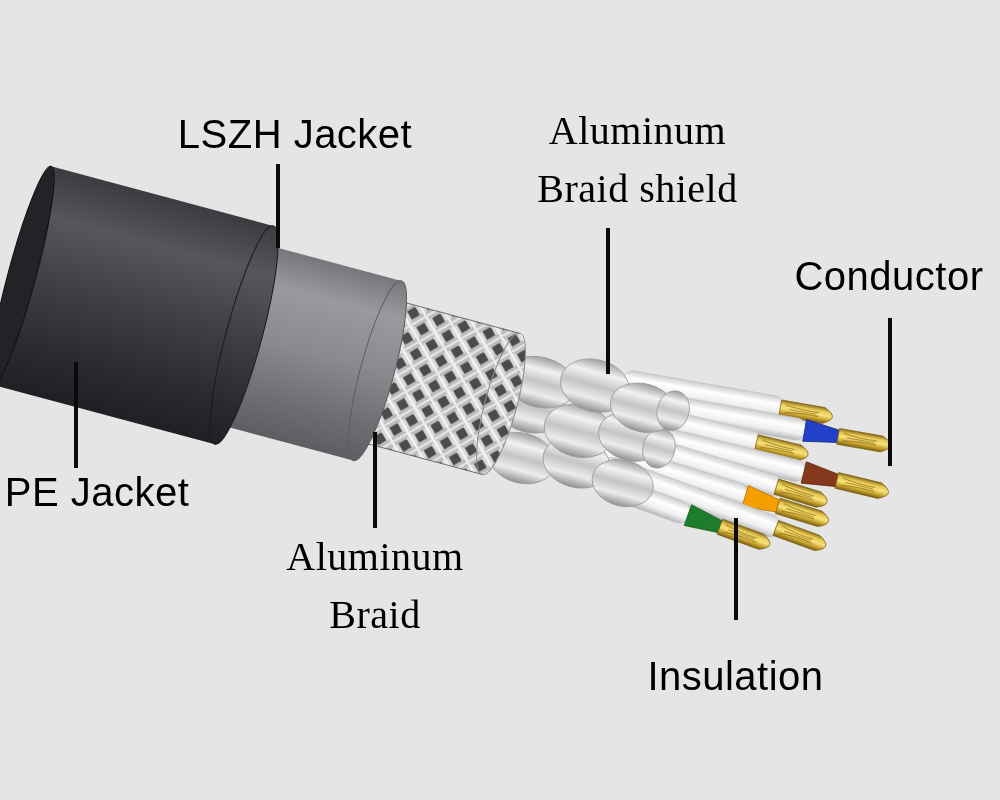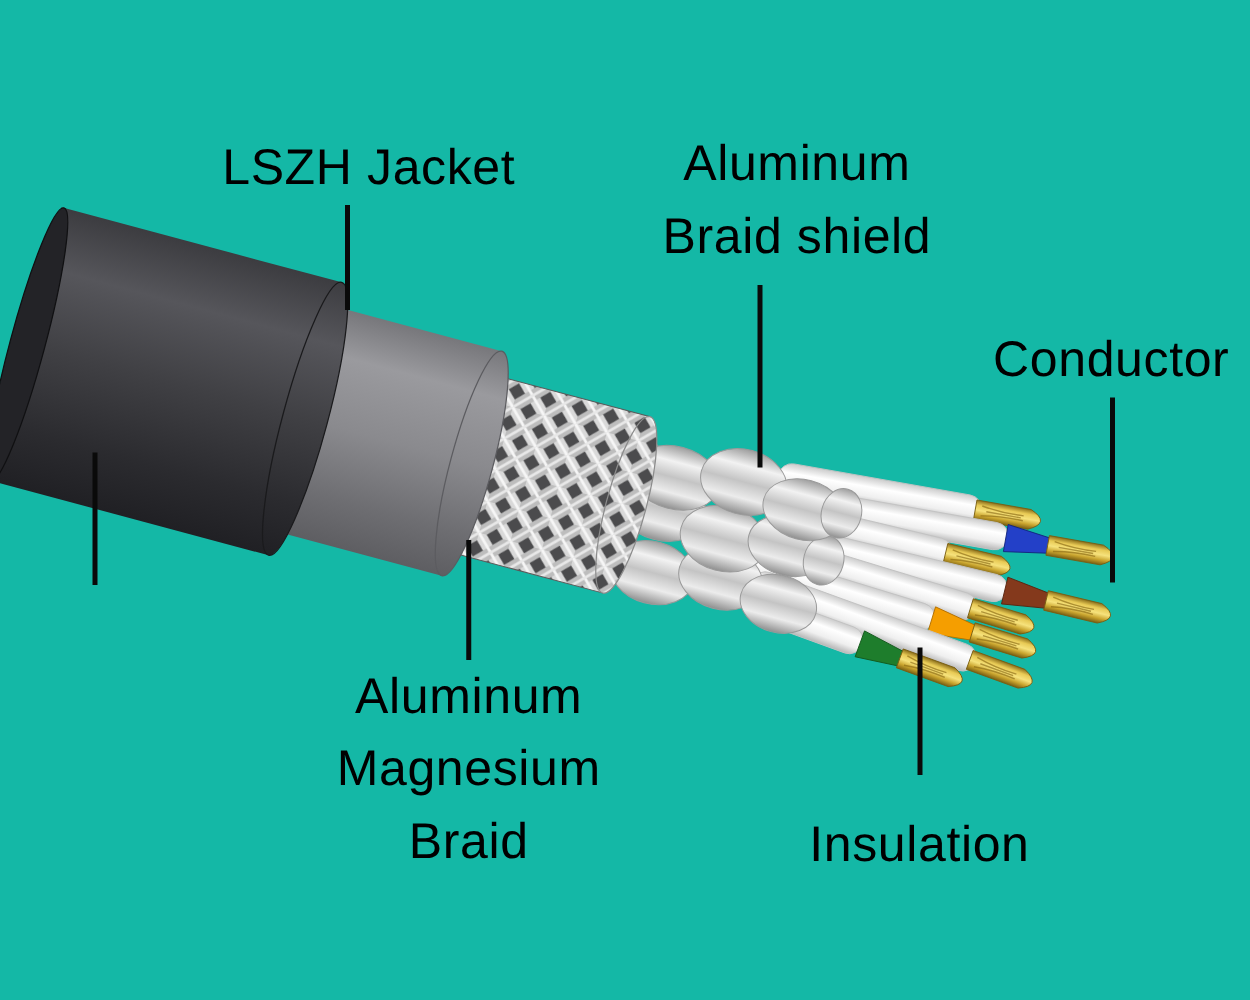--- a/index.html
+++ b/index.html
@@ -1,25 +1,25 @@
 <!DOCTYPE html>
 <html><head>
 <meta charset="utf-8">
 <style>
   html,body{margin:0;padding:0;background:#fff;}
   #stage{
-    position:relative;width:1000px;height:800px;background:#14b8a6;
+    position:relative;width:1000px;height:800px;background:#e5e5e5;
     overflow:hidden;font-family:"Liberation Sans",sans-serif;color:#000;
   }
   #stage svg{position:absolute;left:0;top:0;}
   .label{
     position:absolute;text-align:center;font-size:40px;line-height:44px;
     color:#000;letter-spacing:0.5px;white-space:nowrap;
   }
-  .label .ln{display:block;line-height:58px;}
+  .label .ln{display:block;line-height:58px;font-family:Liberation Serif, serif;}
   .leader{position:absolute;width:4px;background:#0a0a0a;}
 </style>
 </head>
 <body>
 
 <div id="stage">
 
   <svg width="1000" height="800" viewBox="0 0 1000 800" xmlns="http://www.w3.org/2000/svg">
     <defs>
       <linearGradient id="gradPE" x1="0" y1="0" x2="0" y2="1">
@@ -155,28 +155,30 @@
 
   <div class="label" style="left:160px;top:112px;width:270px">
     <span>LSZH Jacket</span>
   </div>
 
   <div class="label" style="left:505px;top:102px;width:265px">
     <span class="ln">Aluminum</span>
     <span class="ln">Braid shield</span>
   </div>
 
-  <div class="label" style="left:778px;top:266px;width:222px">
+  <div class="label" style="left:778px;top:254px;width:222px">
     <span>Conductor</span>
   </div>
 
+  <div class="label" style="left:2px;top:470px;width:190px">
+    <span>PE Jacket</span>
+  </div>
 
   <div class="label" style="left:245px;top:528px;width:260px">
     <span class="ln">Aluminum</span>
-    <span class="ln">Magnesium</span>
     <span class="ln">Braid</span>
   </div>
 
   <div class="label" style="left:618px;top:654px;width:235px">
     <span>Insulation</span>
   </div>
 
 </div>
 
 </body></html>

